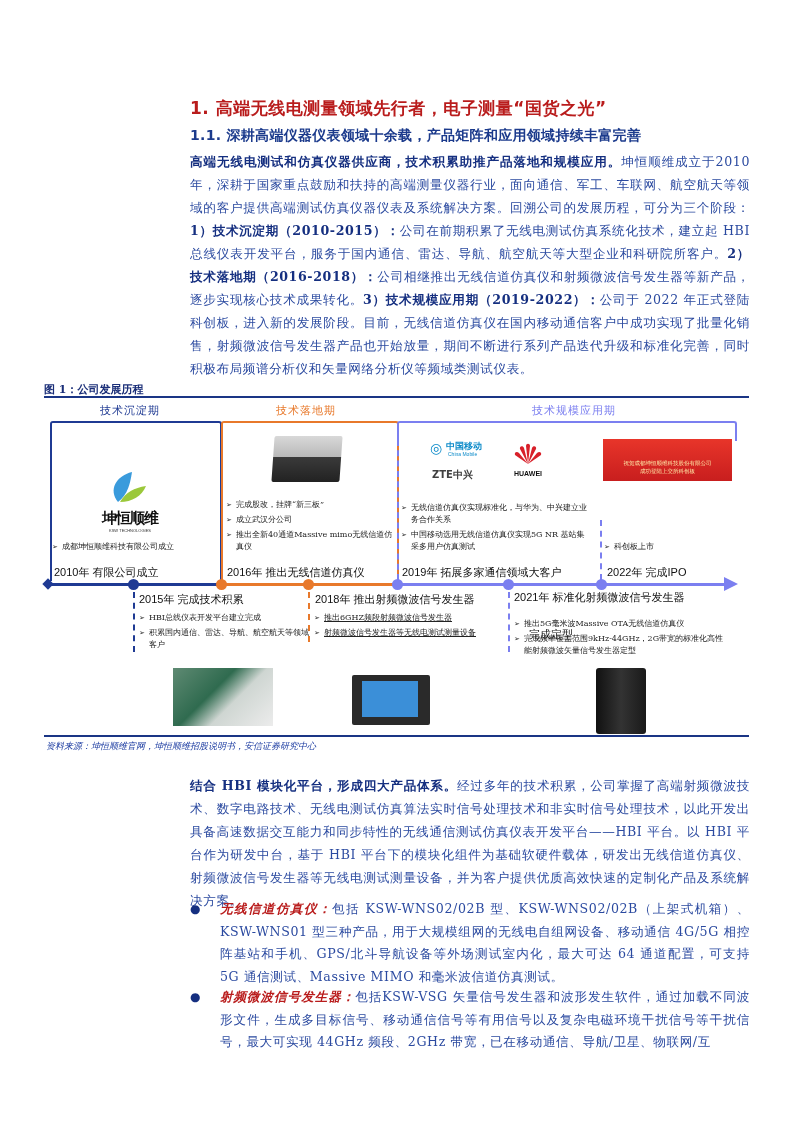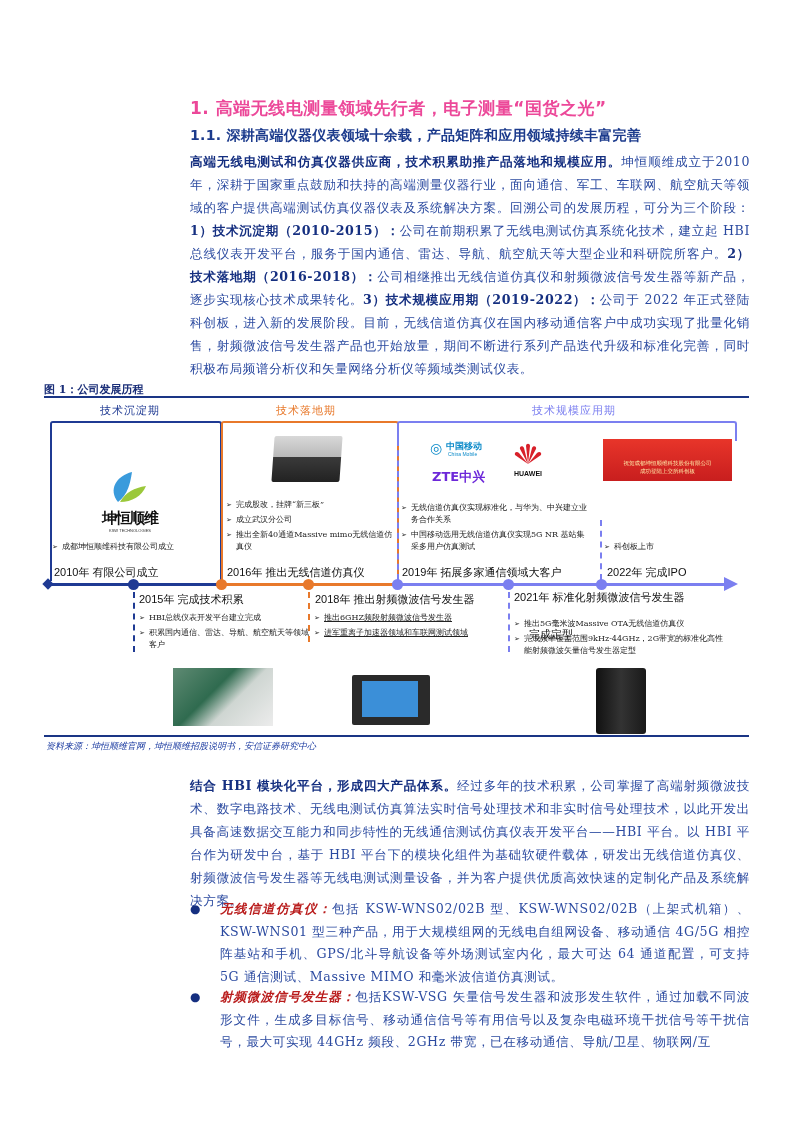--- a/index.html
+++ b/index.html
@@ -1,19 +1,19 @@
 <!DOCTYPE html>
 <html><head>
 <meta charset="utf-8">
 <style>
   * { margin: 0; padding: 0; box-sizing: border-box; }
   html, body { width: 793px; height: 1122px; background: #ffffff; overflow: hidden; }
   body { position: relative; font-family: "DejaVu Serif", "Liberation Serif", serif; color: #1f3f8a; }
 
-  .h1 { position: absolute; left: 190px; top: 97px; font-family: "DejaVu Sans", "Liberation Sans", sans-serif; font-weight: bold; font-size: 17px; color: #ec4899; letter-spacing: 0.5px; }
+  .h1 { position: absolute; left: 190px; top: 97px; font-family: "DejaVu Sans", "Liberation Sans", sans-serif; font-weight: bold; font-size: 17px; color: #b91c1c; letter-spacing: 0.5px; }
   .h2 { position: absolute; left: 190px; top: 127px; font-family: "DejaVu Sans", "Liberation Sans", sans-serif; font-weight: bold; font-size: 14px; color: #1b3a8c; letter-spacing: 0.3px; }
 
   .para { position: absolute; left: 190px; width: 560px; font-size: 12.6px; line-height: 23px; color: #2b4aa0; text-align: justify; letter-spacing: 0.6px; }
   .para b { color: #152f80; font-weight: bold; }
 
   .fig-title { position: absolute; left: 44px; top: 382px; font-size: 11px; font-weight: bold; color: #1a2e78; }
   .fig-rule { position: absolute; left: 44px; top: 396px; width: 705px; height: 1.5px; background: #1a3585; }
 
   .phase-label { position: absolute; top: 403px; font-size: 11px; letter-spacing: 1px; }
   .phase-box { position: absolute; top: 421px; height: 160px; border-top: 2px solid; border-left: 2px solid; border-right: 2px solid; border-radius: 3px 3px 0 0; border-bottom: none; }
@@ -69,21 +69,21 @@
   <div style="font-family:'Liberation Sans',sans-serif; font-size:4px; color:#333; text-align:center;">KSW TECHNOLOGIES</div>
 </div>
 
 <div class="img" style="left:273px; top:436px; width:68px; height:46px; background:linear-gradient(180deg,#d8d8d8 0%,#b9b9b9 45%,#3a3a3a 46%,#222 100%); border-radius:2px; transform:skewX(-4deg);"></div>
 
 <div class="img" style="left:430px; top:440px; width:60px; height:22px;">
   <span style="color:#0b8ac9; font-size:14px; position:absolute; left:0; top:0;">◎</span>
   <div style="position:absolute; left:16px; top:0; font-family:'DejaVu Sans',sans-serif; font-size:9px; font-weight:bold; color:#0b8ac9;">中国移动</div>
   <div style="position:absolute; left:18px; top:11px; font-family:'Liberation Sans',sans-serif; font-size:5px; color:#0b8ac9;">China Mobile</div>
 </div>
-<div class="img" style="left:432px; top:468px; font-family:'DejaVu Sans',sans-serif; font-size:13px; font-weight:bold; color:#6d28d9;">ZTE中兴</div>
+<div class="img" style="left:432px; top:468px; font-family:'DejaVu Sans',sans-serif; font-size:10px; font-weight:bold; color:#404040;">ZTE中兴</div>
 <div class="img" style="left:505px; top:442px; width:46px; height:46px; text-align:center;">
   <svg width="30" height="24" viewBox="0 0 30 24">
     <g fill="#d8202a">
       <path d="M15 22 L13 4 C13 1 17 1 17 4Z"></path>
       <path d="M15 22 L7 7 C6 4 10 3 11 6Z"></path>
       <path d="M15 22 L19 6 C20 3 24 4 23 7Z"></path>
       <path d="M15 22 L2 13 C1 10 4 9 6 11Z"></path>
       <path d="M15 22 L24 11 C26 9 29 10 28 13Z"></path>
     </g>
   </svg>
@@ -136,21 +136,21 @@
 <div class="milestone" style="left:315px; top:592px;">2018年 推出射频微波信号发生器</div>
 <div class="milestone" style="left:514px; top:590px;">2021年 标准化射频微波信号发生器</div>
 <div class="milestone" style="left:529px; top:603px;margin-top:24px;">完成定型</div>
 
 <div class="bullets" style="left:139px; top:612px; width:170px;">
   <div class="b">HBI总线仪表开发平台建立完成</div>
   <div class="b">积累国内通信、雷达、导航、航空航天等领域客户</div>
 </div>
 <div class="bullets" style="left:314px; top:612px; width:200px;text-decoration:underline;">
   <div class="b">推出6GHZ频段射频微波信号发生器</div>
-  <div class="b">进军重离子加速器领域和车联网测试领域</div>
+  <div class="b">射频微波信号发生器等无线电测试测量设备</div>
 </div>
 <div class="bullets" style="left:514px; top:618px; width:210px;">
   <div class="b">推出5G毫米波Massive OTA无线信道仿真仪</div>
   <div class="b">完成频率覆盖范围9kHz-44GHz，2G带宽的标准化高性能射频微波矢量信号发生器定型</div>
 </div>
 
 <div class="img" style="left:173px; top:668px; width:100px; height:58px; background:linear-gradient(135deg,#5f8a73 0%,#2f6b4f 40%,#cfd6d2 60%,#ececec 100%);"></div>
 <div class="img" style="left:352px; top:675px; width:78px; height:50px; background:#2a2a2a; border-radius:2px;">
   <div style="position:absolute; left:10px; top:6px; width:56px; height:36px; background:#3b8fd8;"></div>
 </div>

